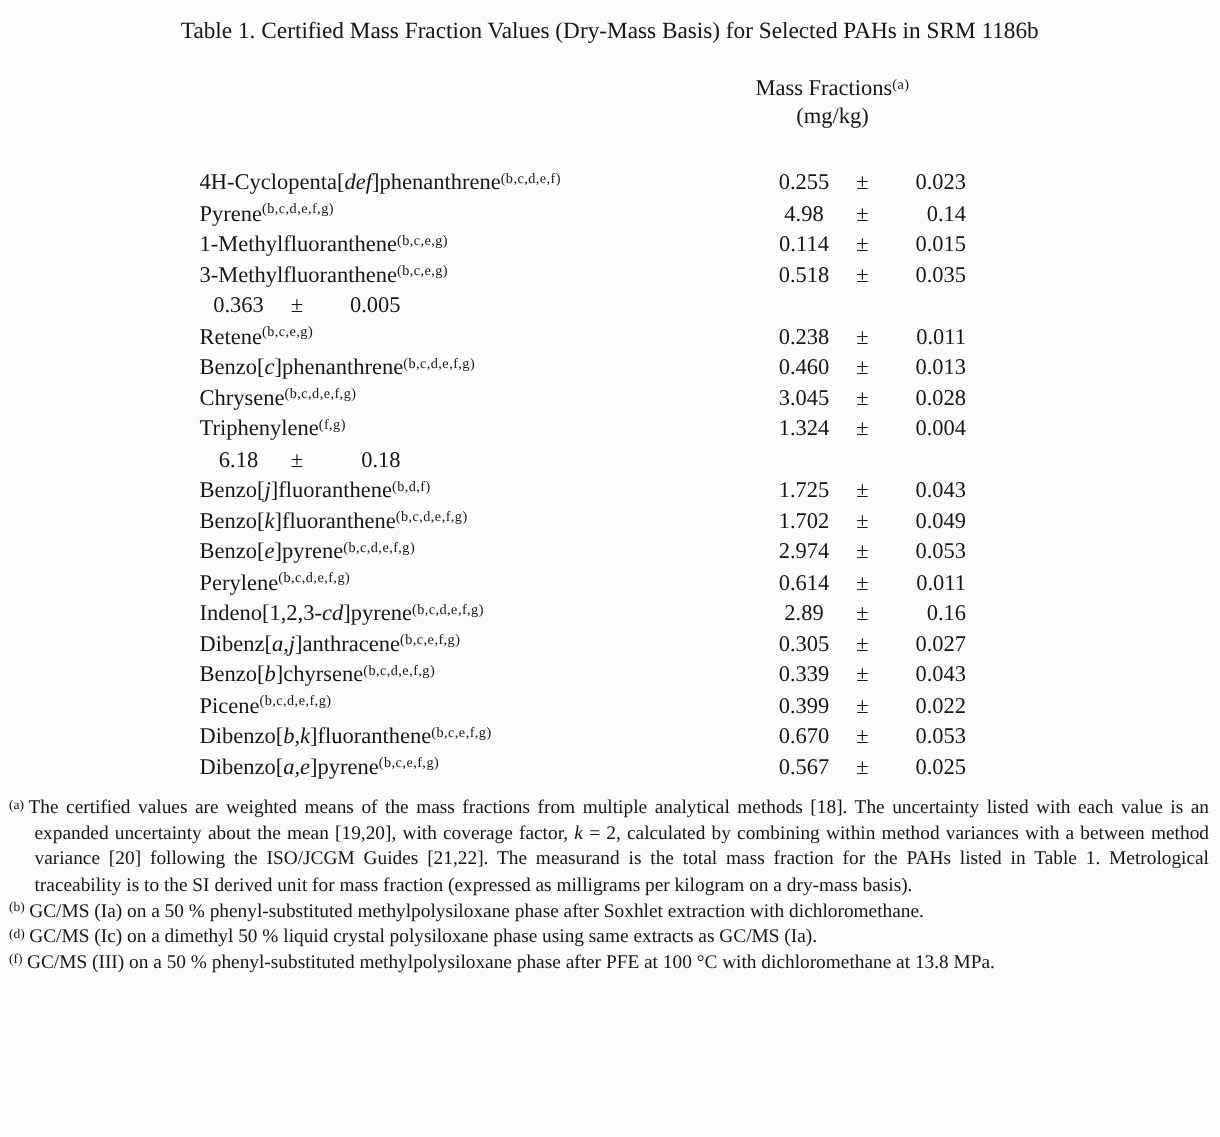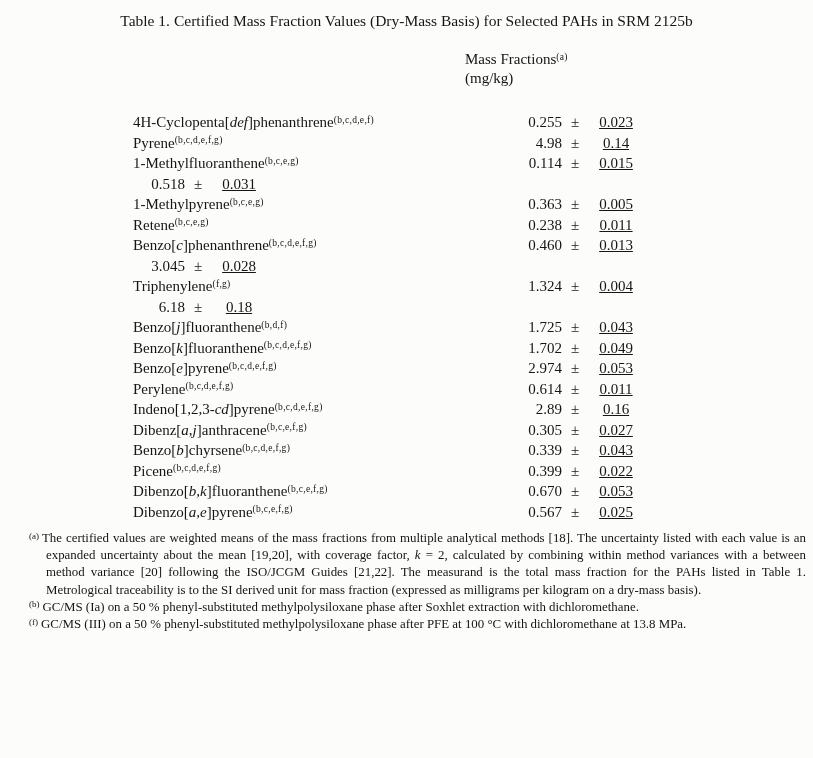--- a/index.html
+++ b/index.html
@@ -14,55 +14,55 @@
     font-family:"Liberation Serif", serif;
     color:#151515;
   }
   .title{
     position:absolute;top:12px;left:0;width:100%;
     text-align:center;font-size:15.5px;white-space:nowrap;
   }
   .title .title-label{margin-right:4px;font-family:Liberation Serif, serif;}
   .col-header{
     position:absolute;top:50px;left:465px;width:180px;
-    font-size:15px;line-height:19px;
+    text-align:center;font-size:15px;line-height:19px;
   }
   .tbody{
     position:absolute;top:112px;left:133px;right:0;
   }
   .row{
     display:flex;height:20.5px;
     font-size:15px;line-height:20.5px;white-space:nowrap;
   }
   .name{width:377px;overflow:hidden;}
-  .val{width:52px;text-align:right;}
+  .val{width:52px;text-align:center;}
   .pm{width:26px;text-align:center;}
-  .unc{width:56px;text-align:center;text-decoration:underline;}
+  .unc{width:56px;text-align:right;}
   .sup{
     font-size:9.5px;position:relative;top:-4.5px;
     letter-spacing:.3px;line-height:0;
   }
   i{font-style:italic;text-align:center;}
   .footnotes{
     position:absolute;top:530px;left:6px;width:800px;
     font-size:12.9px;line-height:17.2px;text-align:justify;
   }
-  .footnote{padding-left:17px;text-indent:-17px;margin-left:23px;}
+  .footnote{padding-left:17px;text-indent:-17px;}
   .fn-label{
     font-size:9px;position:relative;top:-3.5px;
     margin-right:3px;line-height:0;
   }
 </style>
 </head>
 <body>
 
 <div class="page">
 
   <div class="title">
-    <span class="title-label">Table 1.</span><span>Certified Mass Fraction Values (Dry-Mass Basis) for Selected PAHs in SRM 2125b</span>
+    <span class="title-label">Table 1.</span><span>Certified Mass Fraction Values (Dry-Mass Basis) for Selected PAHs in SRM 1186b</span>
   </div>
 
   <div class="col-header">
     <div><span>Mass Fractions</span><span class="sup">(a)</span></div>
     <div>(mg/kg)</div>
   </div>
 
   <div class="tbody">
       <div class="row">
         <span class="name">4H-Cyclopenta[<i>def</i>]phenanthrene<span class="sup">(b,c,d,e,f)</span></span>
@@ -76,43 +76,44 @@
         <span class="pm">±</span>
         <span class="unc">0.14</span>
       </div>
       <div class="row">
         <span class="name">1-Methylfluoranthene<span class="sup">(b,c,e,g)</span></span>
         <span class="val">0.114</span>
         <span class="pm">±</span>
         <span class="unc">0.015</span>
       </div>
       <div class="row">
+        <span class="name">3-Methylfluoranthene<span class="sup">(b,c,e,g)</span></span>
         <span class="val">0.518</span>
         <span class="pm">±</span>
-        <span class="unc">0.031</span>
+        <span class="unc">0.035</span>
       </div>
       <div class="row">
-        <span class="name">1-Methylpyrene<span class="sup">(b,c,e,g)</span></span>
         <span class="val">0.363</span>
         <span class="pm">±</span>
         <span class="unc">0.005</span>
       </div>
       <div class="row">
         <span class="name">Retene<span class="sup">(b,c,e,g)</span></span>
         <span class="val">0.238</span>
         <span class="pm">±</span>
         <span class="unc">0.011</span>
       </div>
       <div class="row">
         <span class="name">Benzo[<i>c</i>]phenanthrene<span class="sup">(b,c,d,e,f,g)</span></span>
         <span class="val">0.460</span>
         <span class="pm">±</span>
         <span class="unc">0.013</span>
       </div>
       <div class="row">
+        <span class="name">Chrysene<span class="sup">(b,c,d,e,f,g)</span></span>
         <span class="val">3.045</span>
         <span class="pm">±</span>
         <span class="unc">0.028</span>
       </div>
       <div class="row">
         <span class="name">Triphenylene<span class="sup">(f,g)</span></span>
         <span class="val">1.324</span>
         <span class="pm">±</span>
         <span class="unc">0.004</span>
       </div>
@@ -179,16 +180,17 @@
         <span class="name">Dibenzo[<i>a,e</i>]pyrene<span class="sup">(b,c,e,f,g)</span></span>
         <span class="val">0.567</span>
         <span class="pm">±</span>
         <span class="unc">0.025</span>
       </div>
     </div>
 
   <div class="footnotes">
       <div class="footnote"><span class="fn-label">(a)</span><span>The certified values are weighted means of the mass fractions from multiple analytical methods [18].  The uncertainty listed with each value is an expanded uncertainty about the mean [19,20], with coverage factor, <i>k</i> = 2, calculated by combining within method variances with a between method variance [20] following the ISO/JCGM Guides [21,22].  The measurand is the total mass fraction for the PAHs listed in Table 1.  Metrological traceability is to the SI derived unit for mass fraction (expressed as milligrams per kilogram on a dry-mass basis).</span></div>
       <div class="footnote"><span class="fn-label">(b)</span><span>GC/MS (Ia) on a 50 % phenyl-substituted methylpolysiloxane phase after Soxhlet extraction with dichloromethane.</span></div>
+      <div class="footnote"><span class="fn-label">(d)</span><span>GC/MS (Ic) on a dimethyl 50 % liquid crystal polysiloxane phase using same extracts as GC/MS (Ia).</span></div>
       <div class="footnote"><span class="fn-label">(f)</span><span>GC/MS (III) on a 50 % phenyl-substituted methylpolysiloxane phase after PFE at 100 °C with dichloromethane at 13.8 MPa.</span></div>
     </div>
 
 </div>
 
 </body></html>

